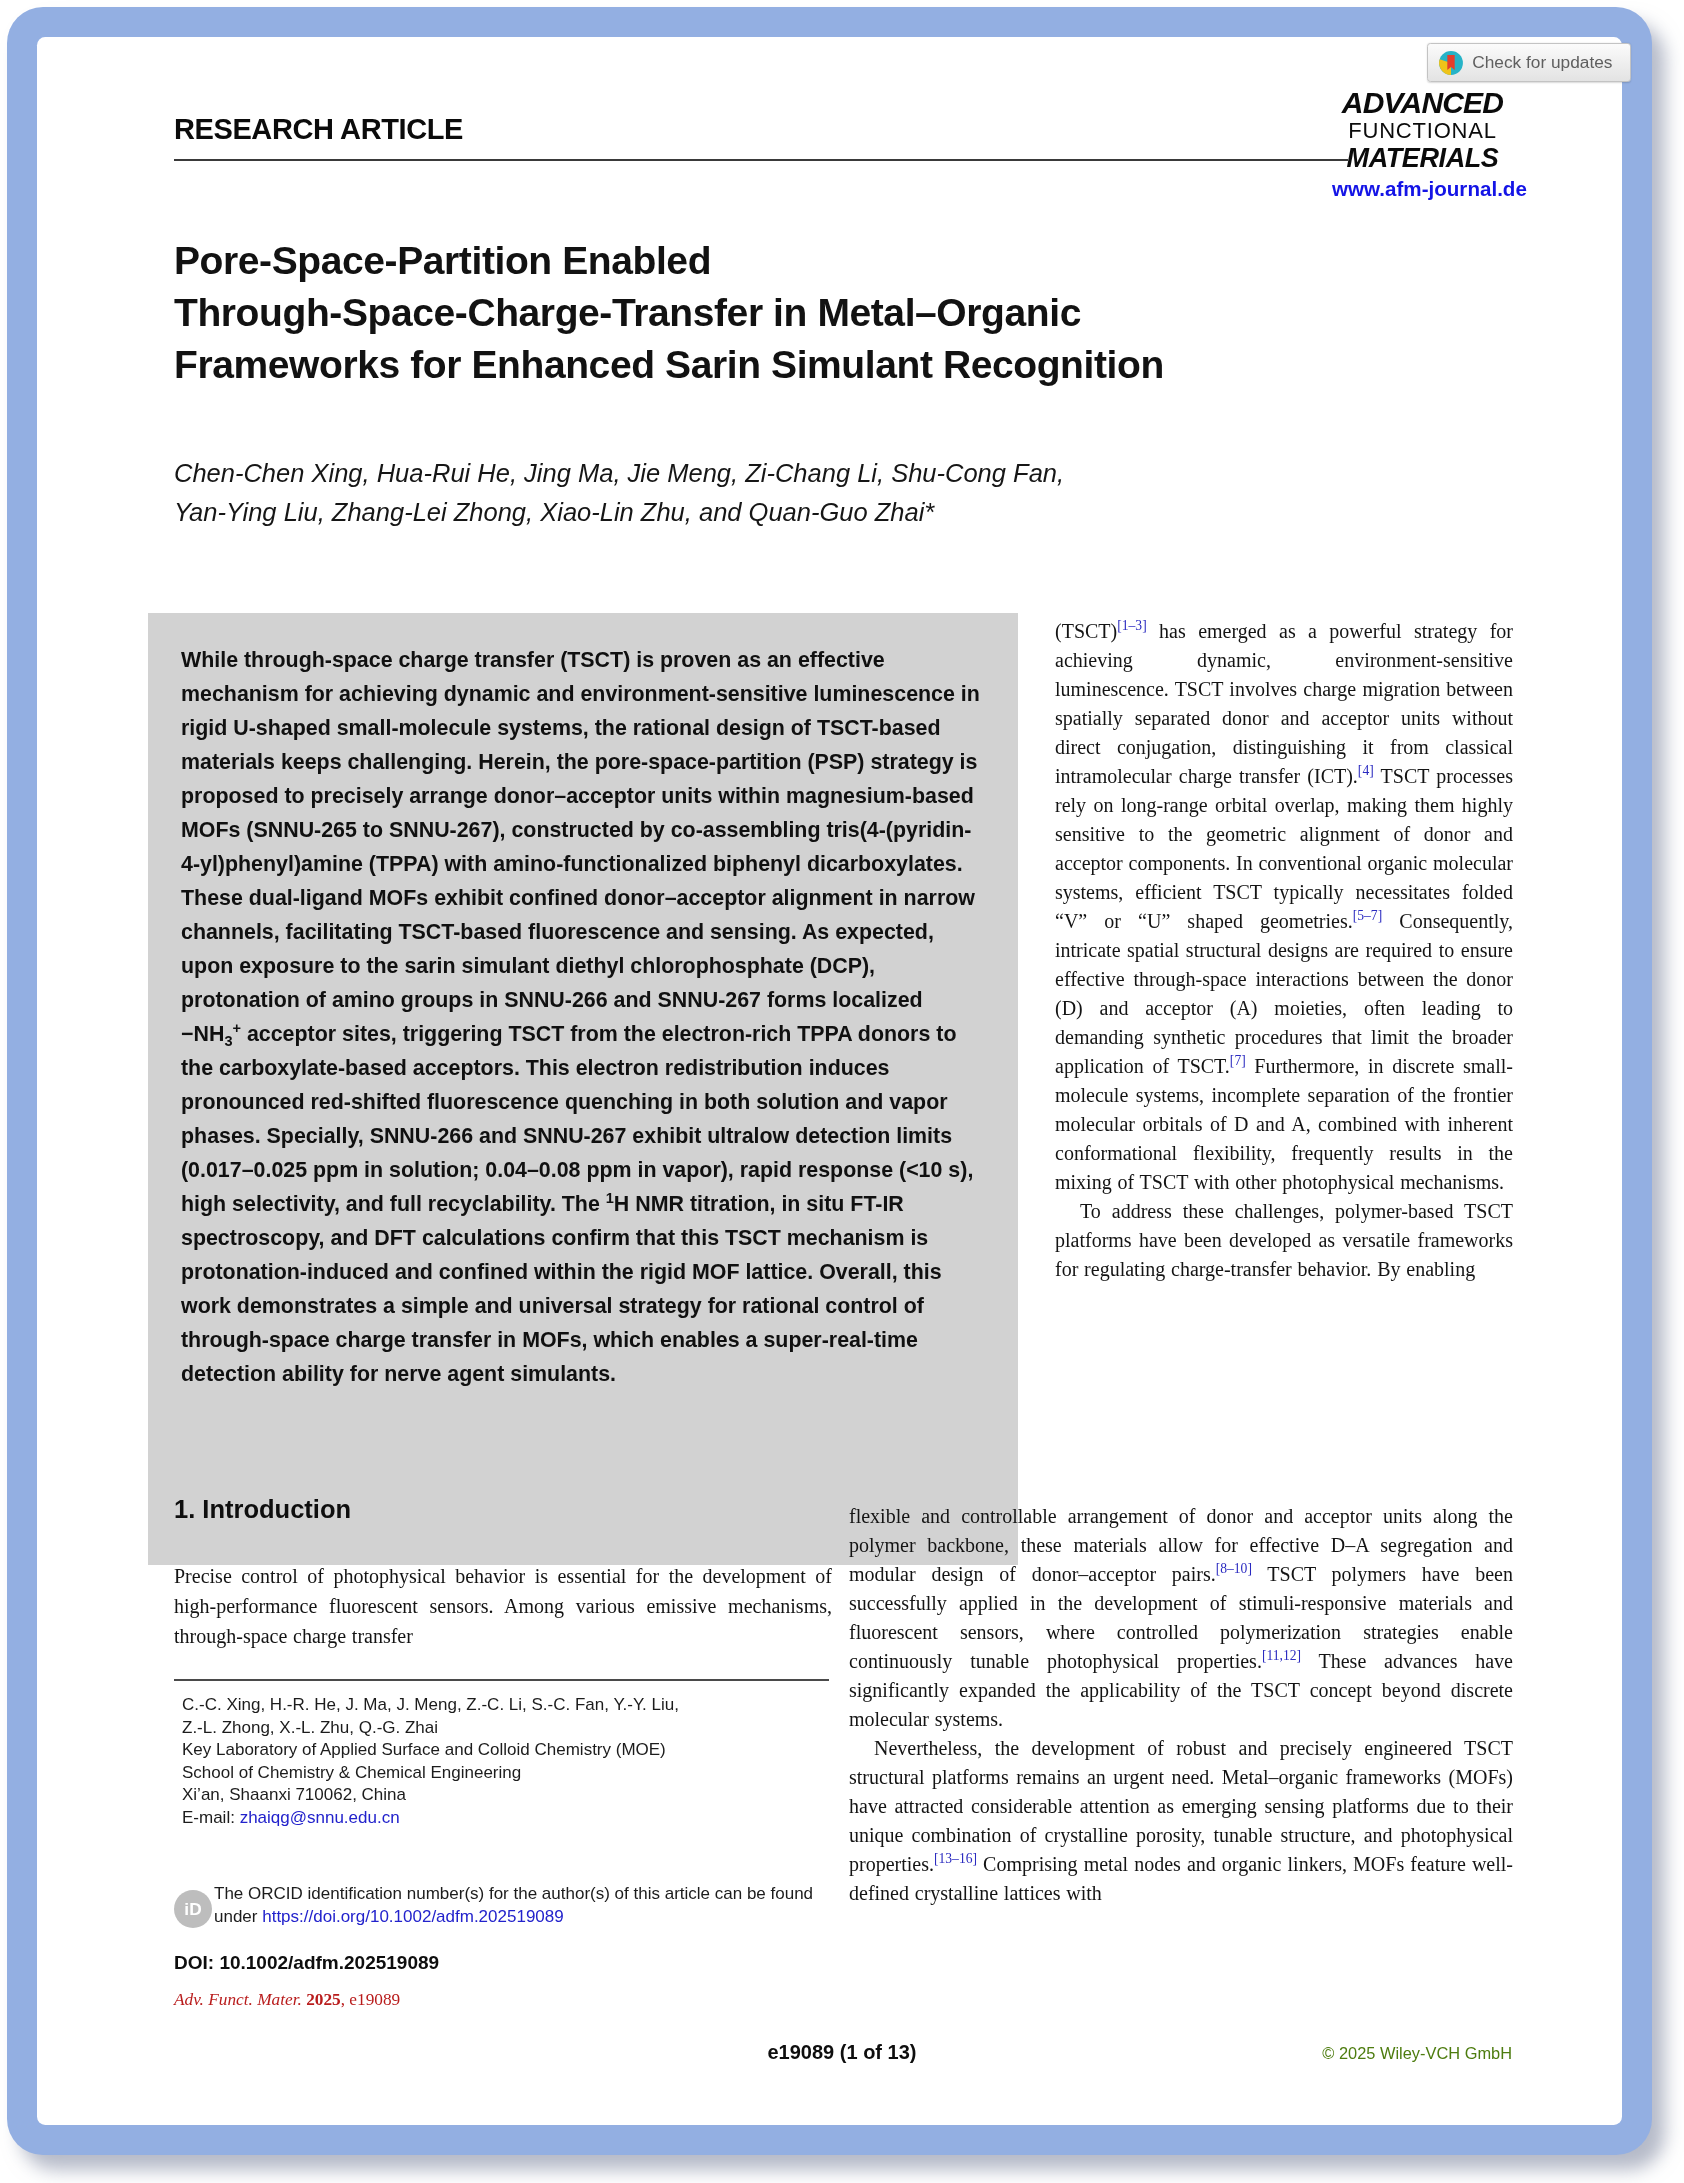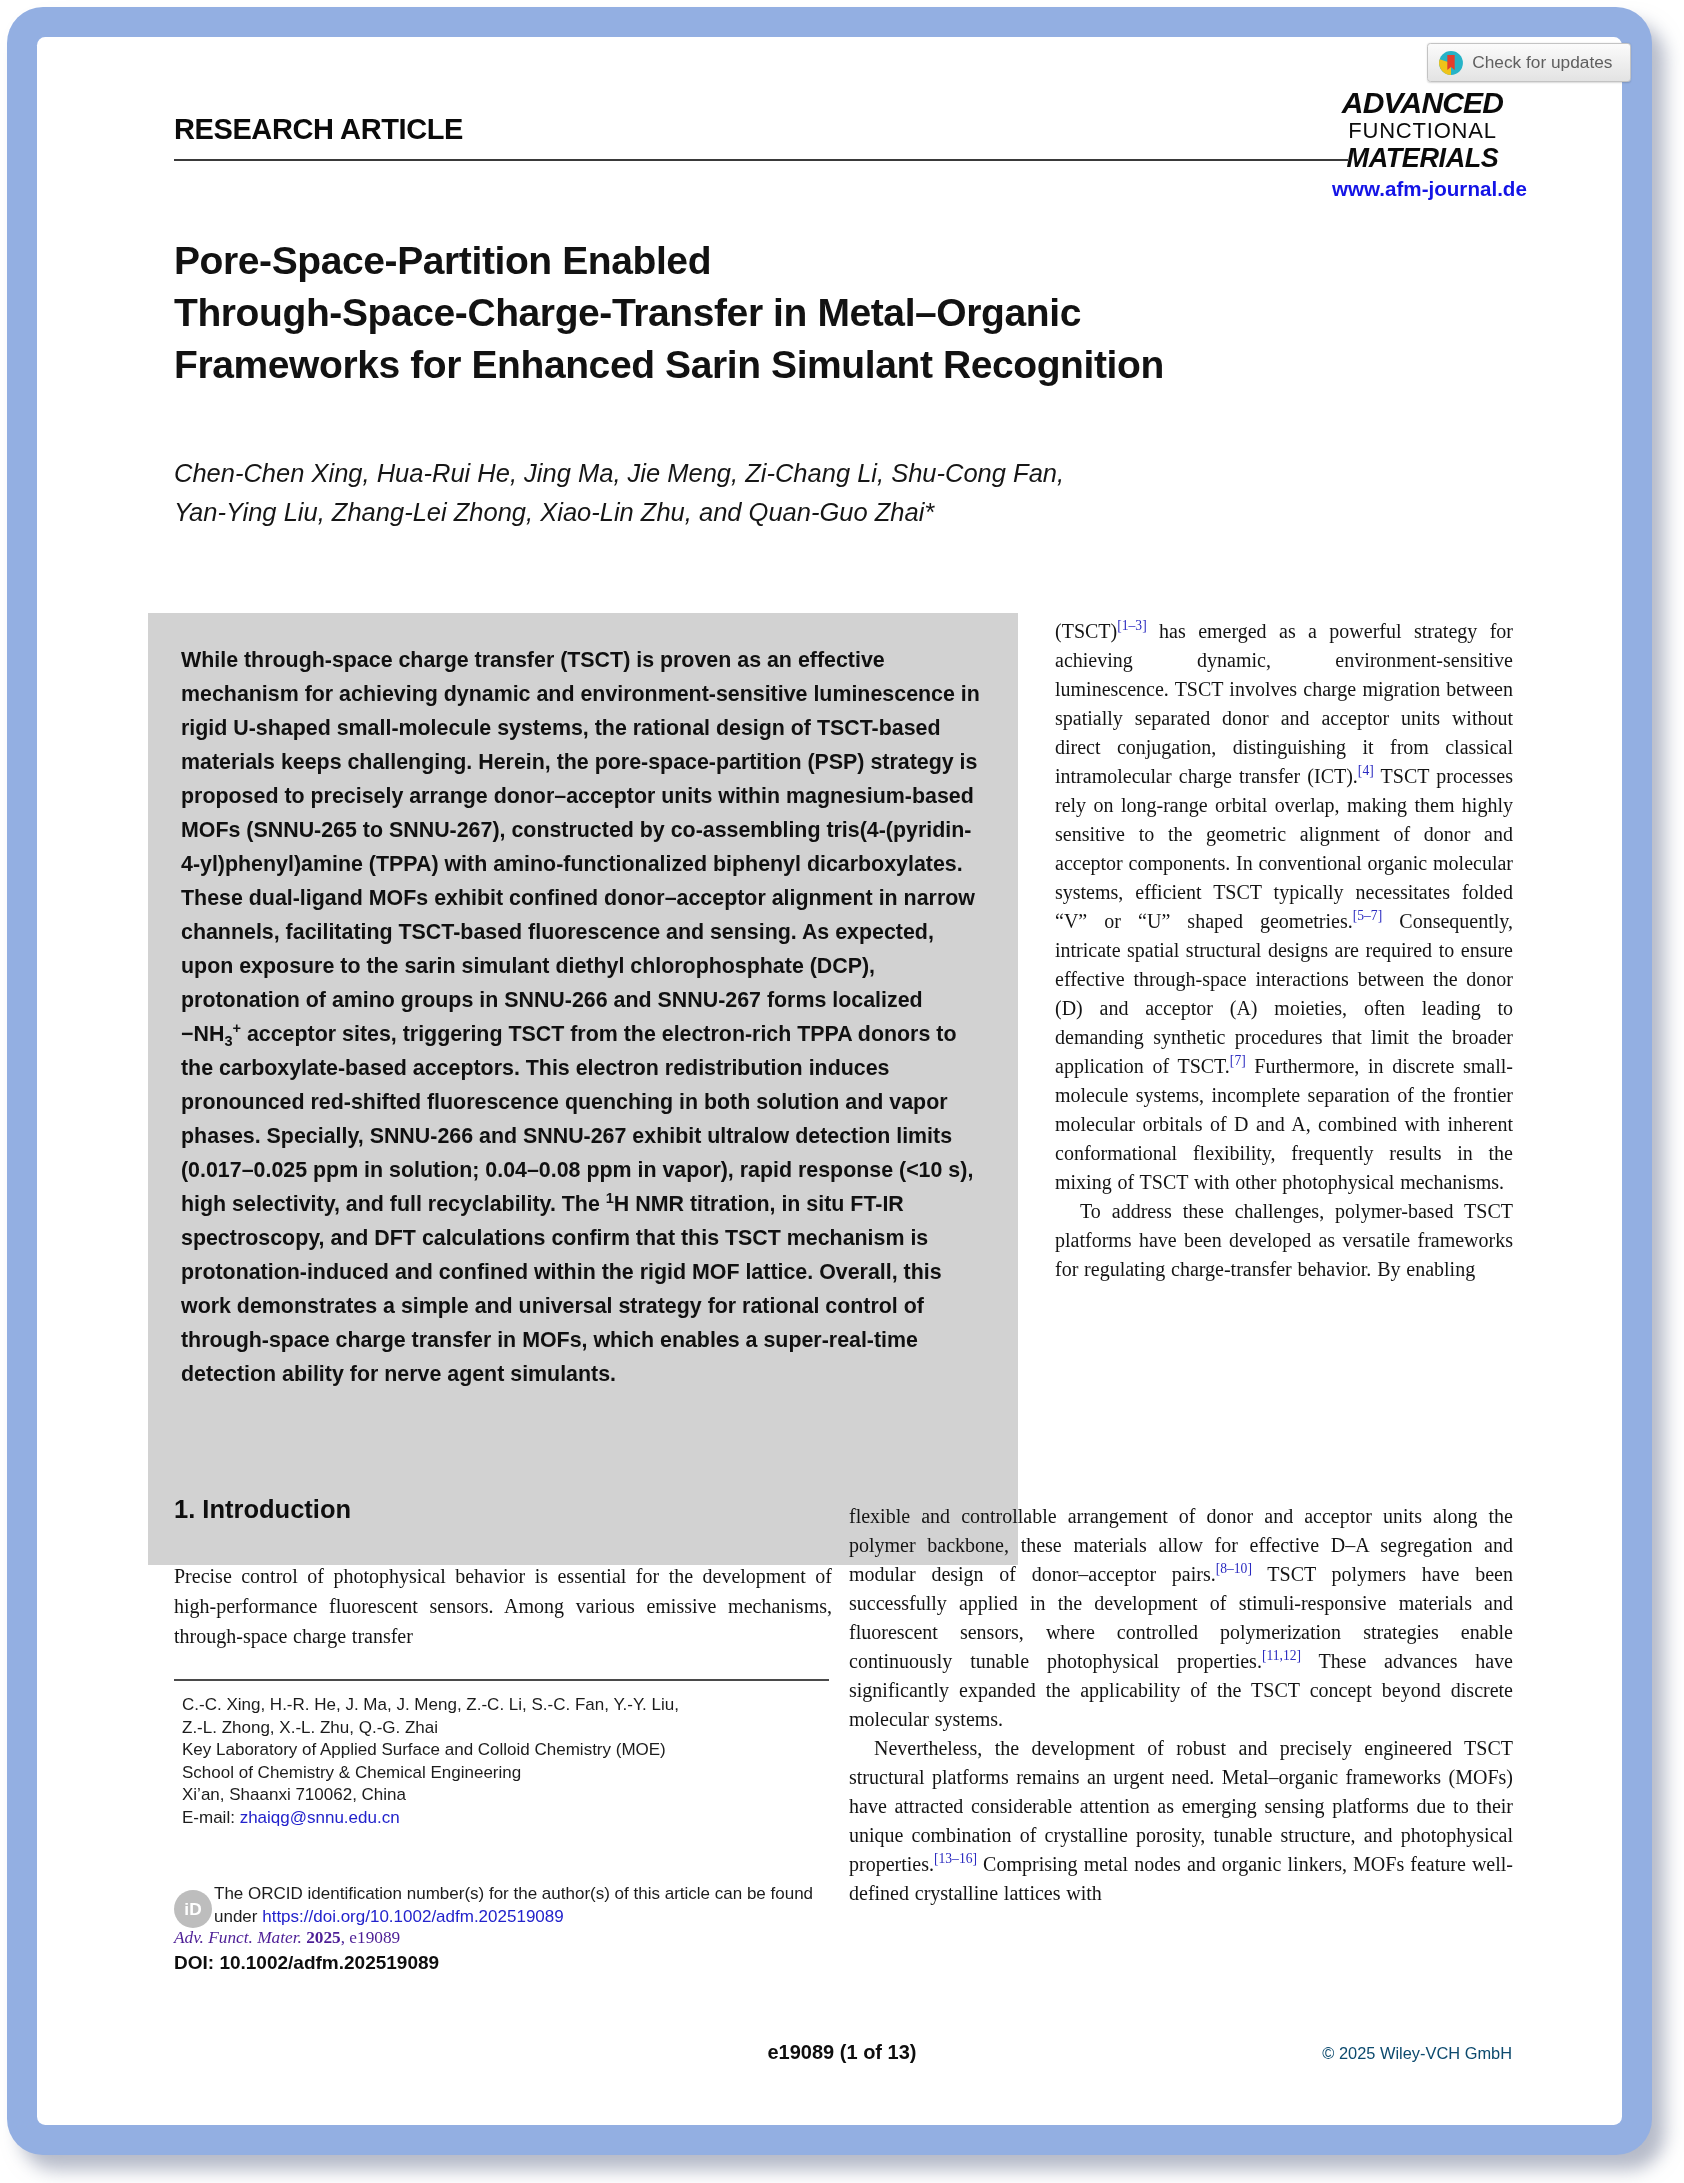--- a/index.html
+++ b/index.html
@@ -102,32 +102,32 @@
     flex:0 0 auto;width:38px;height:38px;border-radius:50%;background:#bdbdbd;
     color:#ffffff;font-size:17.3px;font-weight:700;display:flex;align-items:center;justify-content:center;
   }
   .orcid-text{width:609px;font-size:17px;line-height:22.6px;color:#1c1c1c;}
   .doi-line{
     position:absolute;left:174px;top:1952px;
     font-size:19px;font-weight:700;color:#0e0e0e;
   }
   
   .footer-left{
-    position:absolute;left:174px;top:1928px;
-    font-family:"Liberation Serif",serif;font-size:17.3px;color:#4c1d95;
+    position:absolute;left:174px;top:1990px;
+    font-family:"Liberation Serif",serif;font-size:17.3px;color:#b91c1c;
   }
   .footer-left i{font-style:italic;}
   .footer-left b{font-style:normal;font-weight:700;}
   .footer-center{
     position:absolute;left:0;top:2041px;width:1684px;text-align:center;
     font-size:20px;font-weight:700;color:#0e0e0e;
   }
   .footer-right{
     position:absolute;left:1183px;top:2044px;width:329px;text-align:right;
-    font-size:16.4px;color:#0c4a6e;
+    font-size:16.4px;color:#4d7c0f;
   }
 </style>
 </head>
 <body>
 
 <div class="frame">
   <div class="sheet"></div>
 </div>
 
 <div class="research-label">RESEARCH ARTICLE</div>

